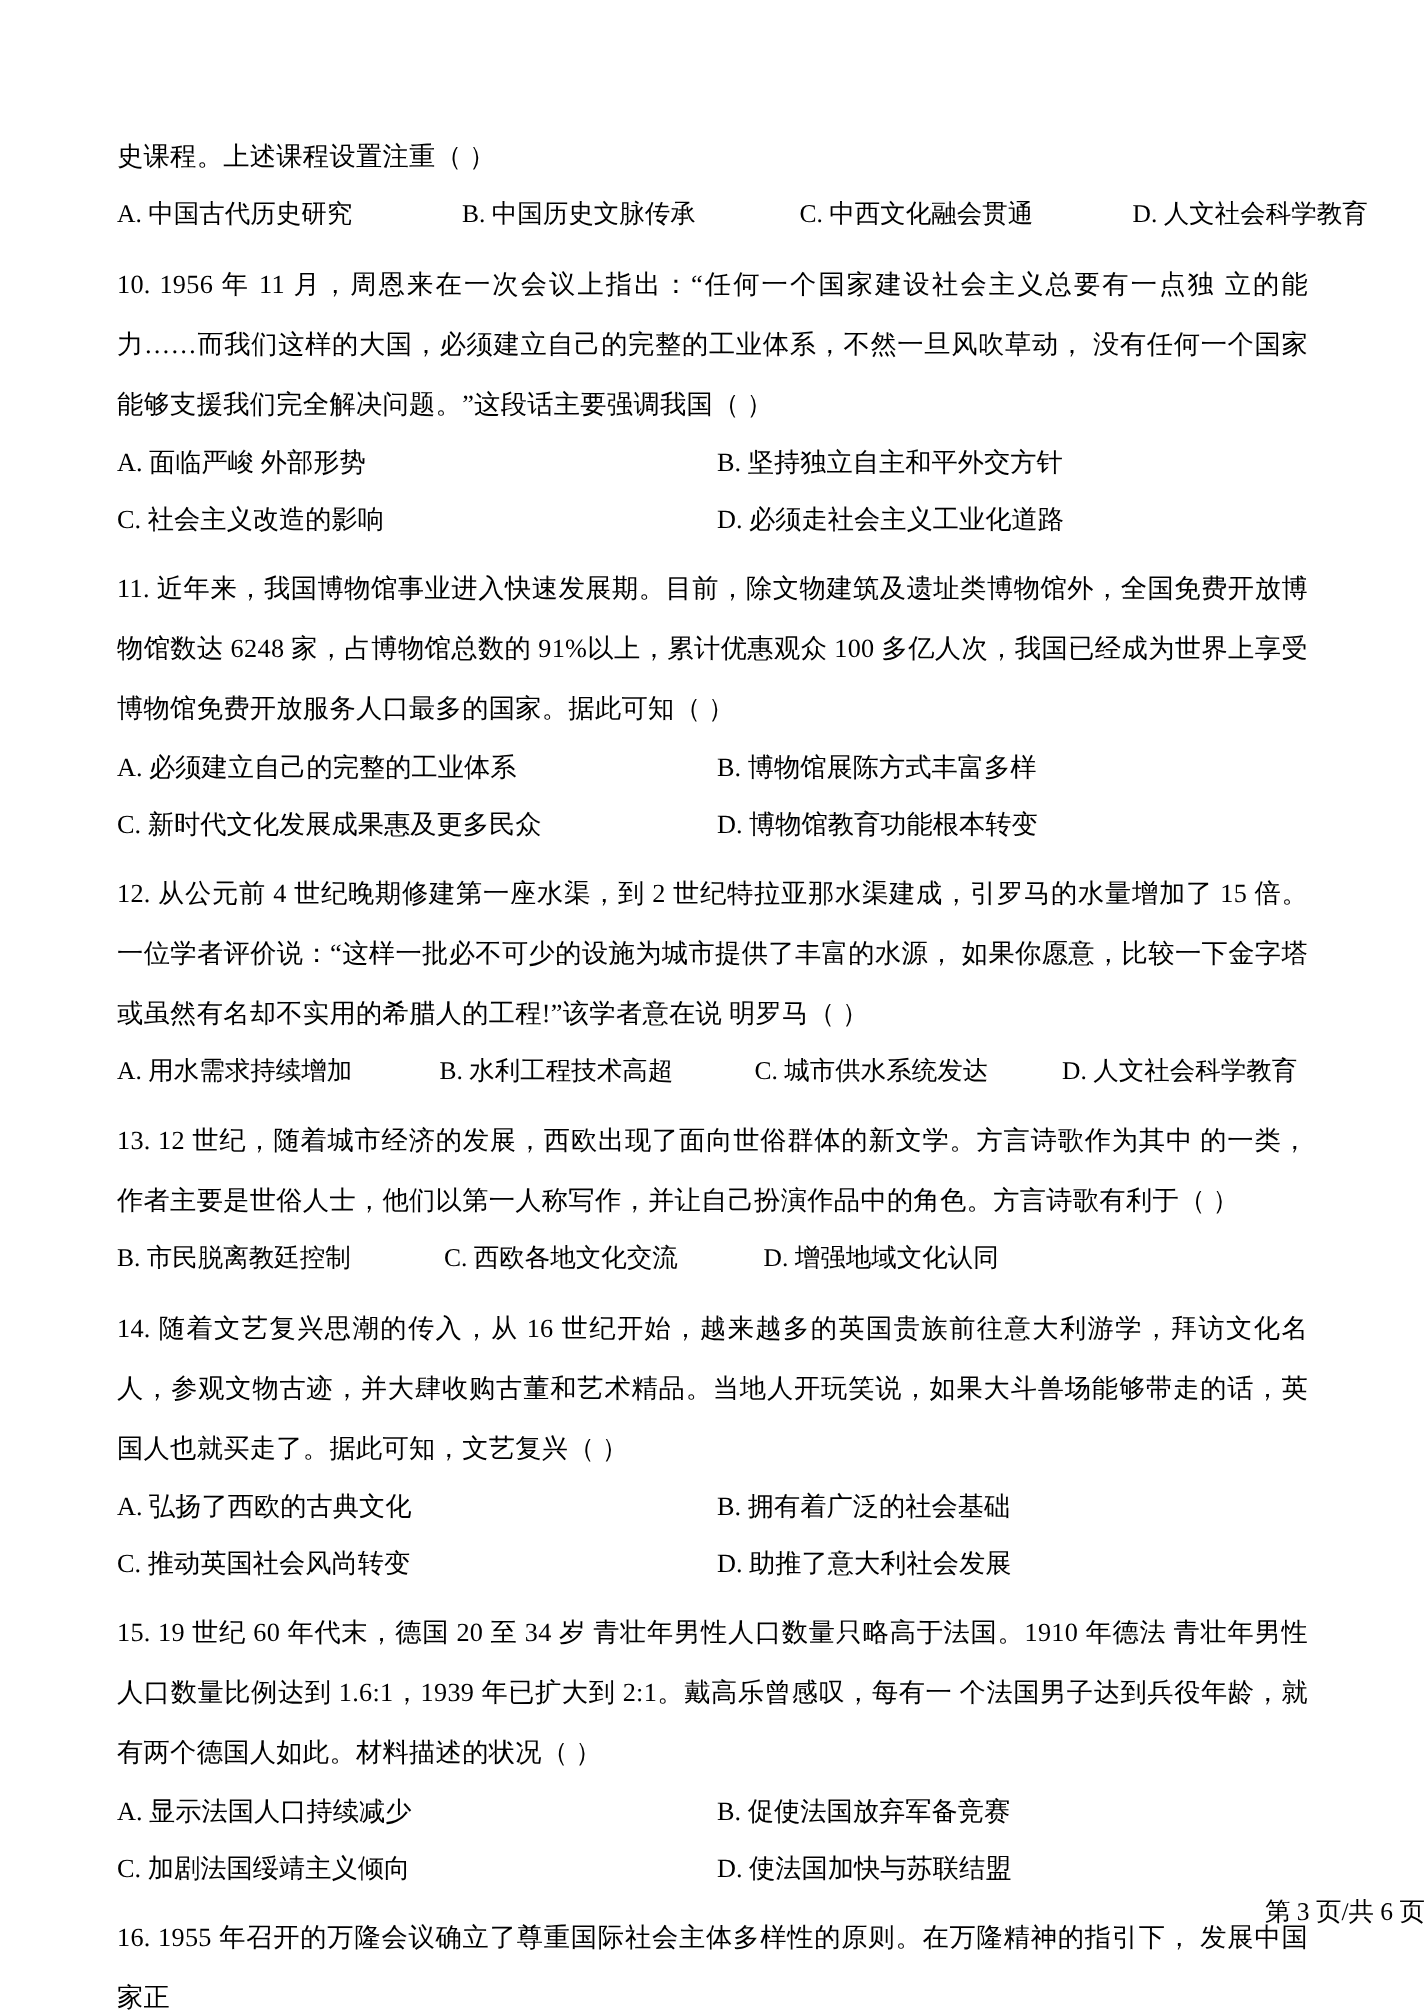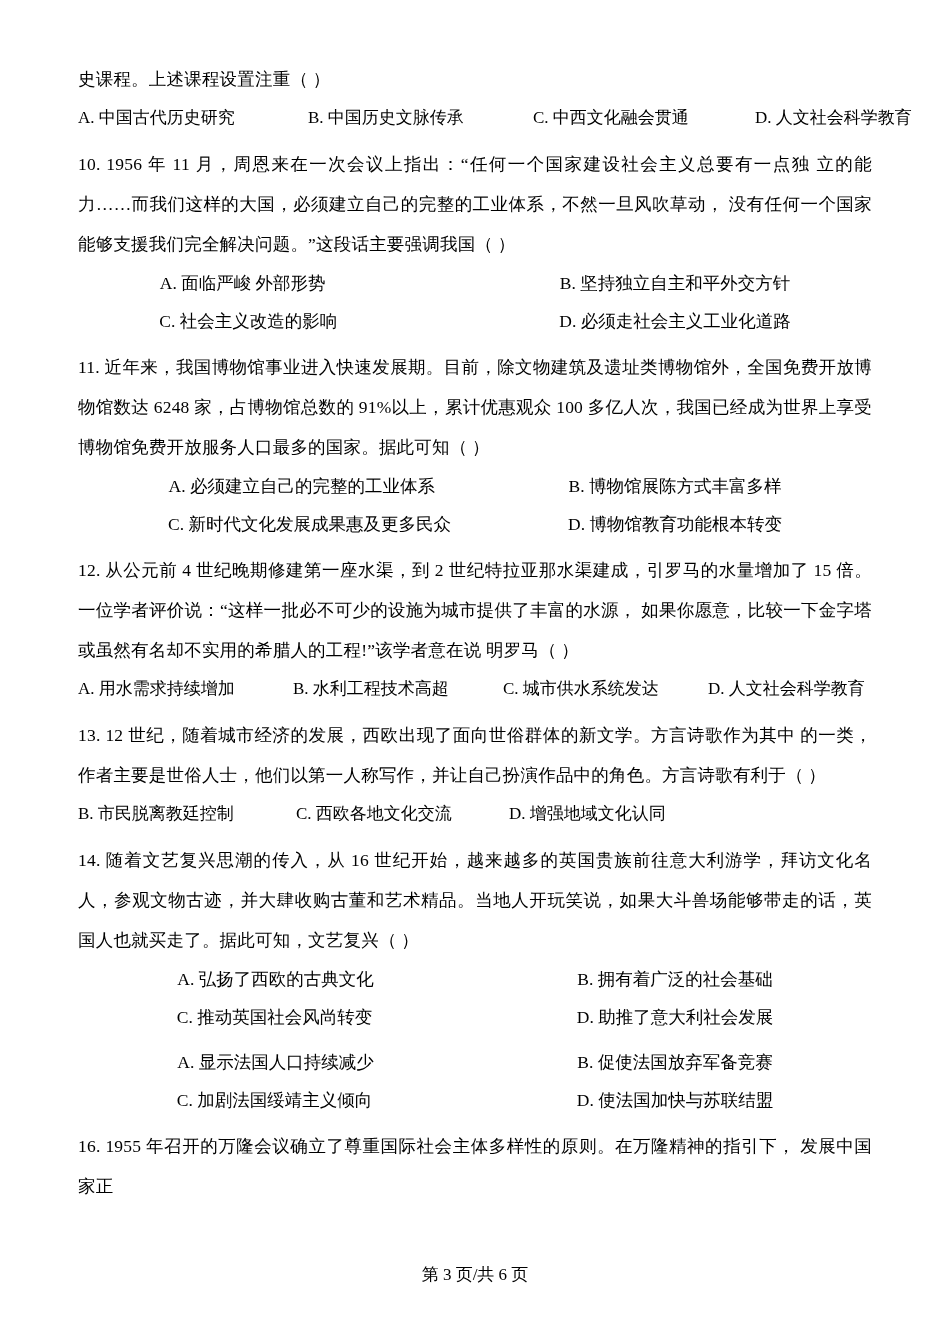--- a/index.html
+++ b/index.html
@@ -13,21 +13,21 @@
     font-family: "Liberation Serif", "DejaVu Serif", serif;
     color: #000000;
     position: relative;
     overflow: hidden;
   }
   .page {
     position: relative;
     width: 950px;
     height: 1344px;
     box-sizing: border-box;
-    padding: 59px 78px 0 78px;
+    padding: 84px 78px 0 78px;
   }
   .q-block {
     margin-bottom: 7px;
   }
   .para {
     font-size: 17.5px;
     line-height: 40px;
     text-align: justify;
     letter-spacing: 0.2px;
   }
@@ -56,30 +56,29 @@
 
   .row-4c .opt:nth-child(1) { width: 218px; }
   .row-4c .opt:nth-child(2) { width: 213px; }
   .row-4c .opt:nth-child(3) { width: 210px; }
 
   
   .opts-2col {
     display: flex;
     font-size: 17.5px;
     line-height: 38px;
-    justify-content: center;
   }
   .opts-2col .opt:first-child { width: 400px; }
 
   .footer {
     position: absolute;
     left: 0;
     right: 0;
     bottom: 58px;
-    text-align: center;
+    text-align: right;
     font-size: 17px;
     font-family: "Liberation Serif", "DejaVu Serif", serif;
   }
 </style>
 </head>
 <body>
 
 <div class="page">
 
   <div class="q-block">
@@ -141,20 +140,21 @@
       <div class="opt">A.  弘扬了西欧的古典文化</div>
       <div class="opt">B.  拥有着广泛的社会基础</div>
     </div>
     <div class="opts-2col">
       <div class="opt">C.  推动英国社会风尚转变</div>
       <div class="opt">D.  助推了意大利社会发展</div>
     </div>
   </div>
 
   <div class="q-block">
+    <div class="para stem">15. 19 世纪  60 年代末，德国  20 至  34 岁    青壮年男性人口数量只略高于法国。1910 年德法   青壮年男性人口数量比例达到  1.6:1，1939 年已扩大到  2:1。戴高乐曾感叹，每有一   个法国男子达到兵役年龄，就有两个德国人如此。材料描述的状况（      ）</div>
     <div class="opts-2col">
       <div class="opt">A.  显示法国人口持续减少</div>
       <div class="opt">B.  促使法国放弃军备竞赛</div>
     </div>
     <div class="opts-2col">
       <div class="opt">C.  加剧法国绥靖主义倾向</div>
       <div class="opt">D.  使法国加快与苏联结盟</div>
     </div>
   </div>
 

